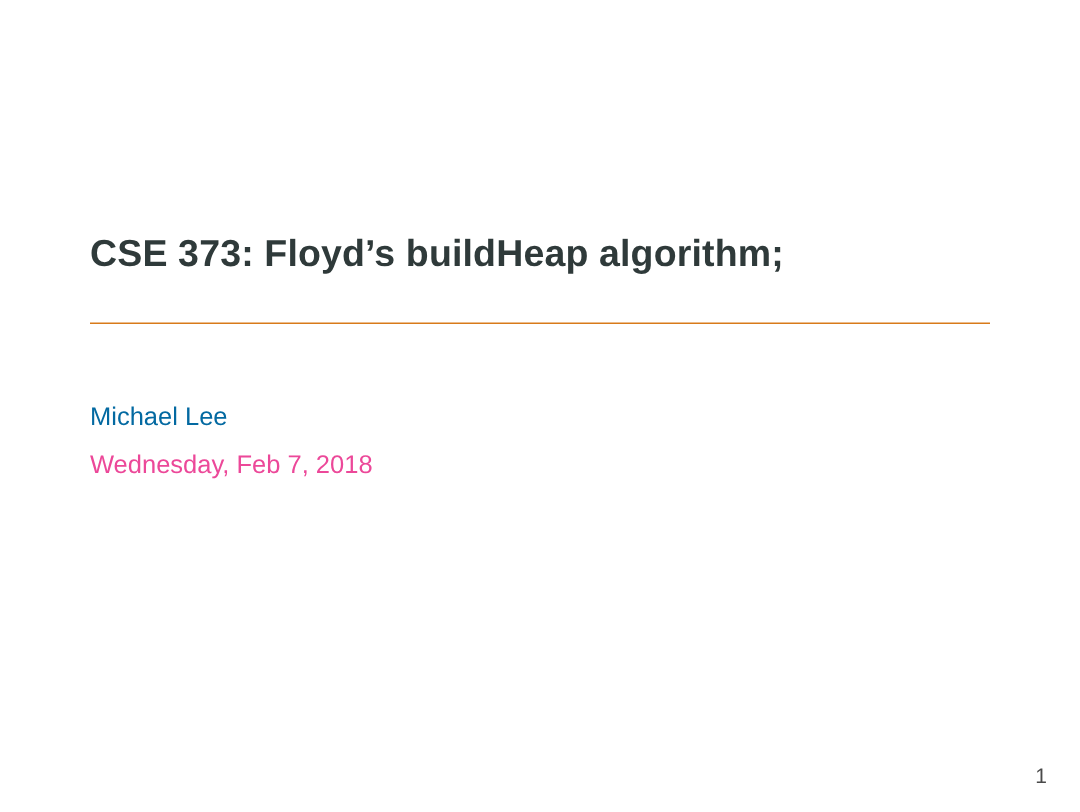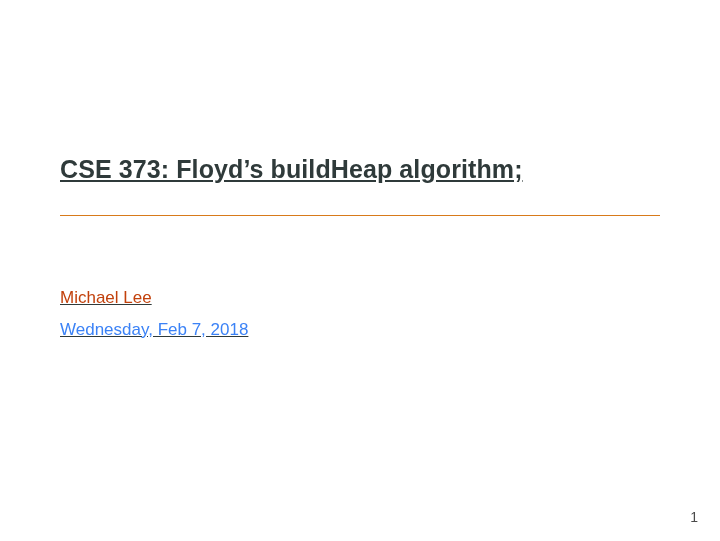--- a/index.html
+++ b/index.html
@@ -11,43 +11,42 @@
     font-family: "Helvetica Neue", Helvetica, Arial, sans-serif;
     color: #2f3a3a;
     overflow: hidden;
   }
   .slide {
     box-sizing: border-box;
     width: 720px;
     height: 541px;
     padding: 150px 60px 0 60px;
     position: relative;
-    text-decoration: underline;
   }
   .title {
     font-size: 25px;
     font-weight: 700;
     color: #2f3a3a;
     line-height: 1.55;
     letter-spacing: 0.1px;
   }
   .rule {
     border: none;
     border-top: 1px solid #d87a1a;
     margin: 26px 0 0 0;
   }
   .author {
     font-size: 17px;
-    color: #c2410c;
-    margin-top: 72px;
+    color: #0369a1;
+    margin-top: 52px;
     font-weight: 400;
   }
   .date {
     font-size: 17px;
-    color: #3b82f6;
+    color: #ec4899;
     margin-top: 12px;
     font-weight: 400;
   }
   .pagenum {
     position: absolute;
     right: 22px;
     bottom: 16px;
     font-size: 14px;
     color: #4a4a4a;
   }

